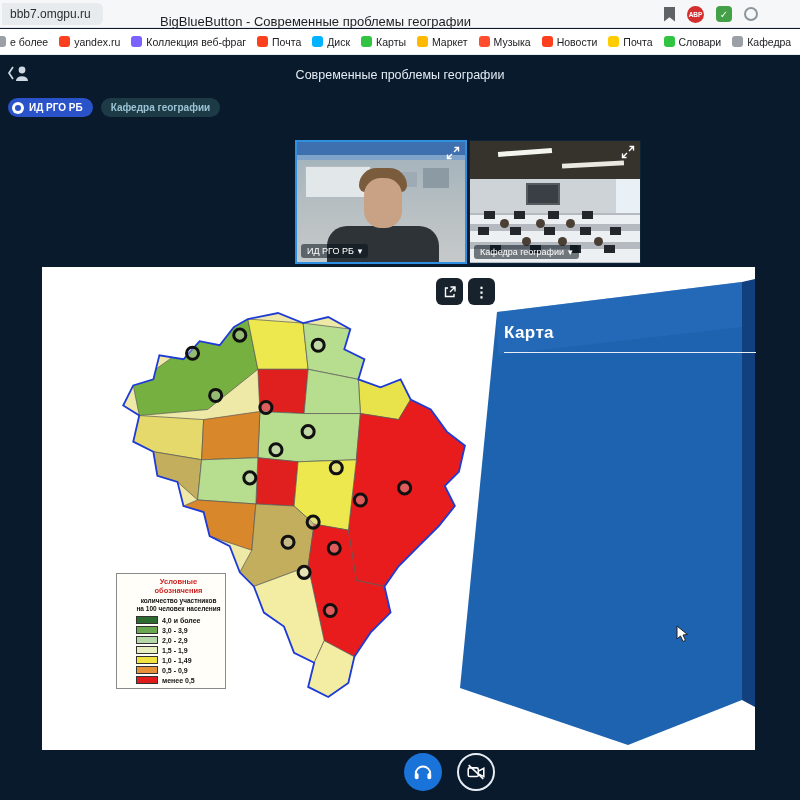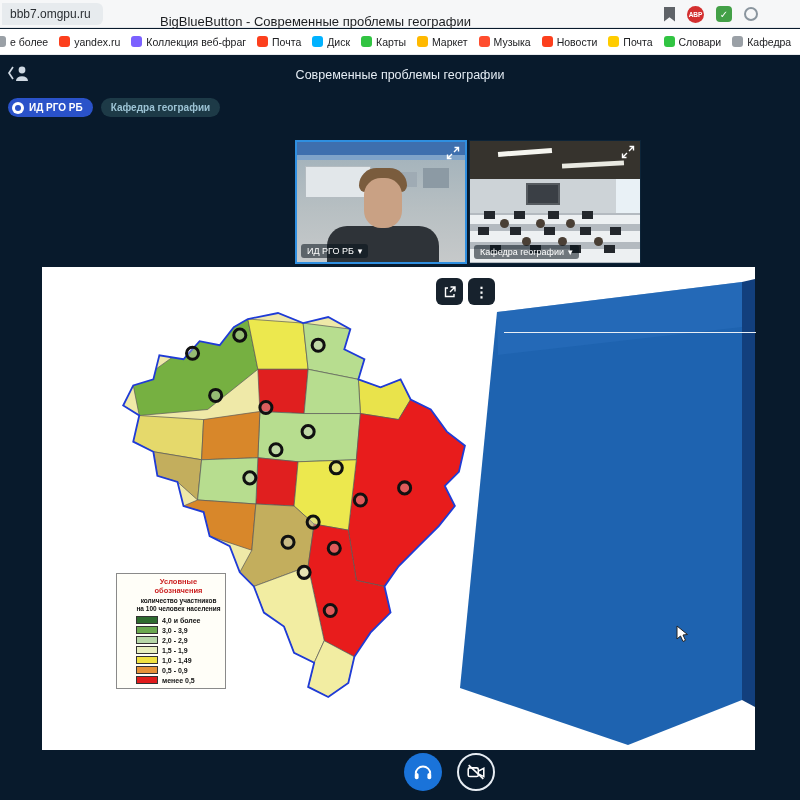--- a/index.html
+++ b/index.html
@@ -370,20 +370,21 @@
           </div>
         </div>
     </div>
 
     <svg class="panel-svg" width="713" height="483" viewBox="0 0 713 483">
       <polygon points="455,45 700,15 700,433 586,478 418,421" fill="#1e63b0"></polygon>
       <polygon points="455,45 700,15 700,60 456,88" fill="#2a6fbd" opacity="0.5"></polygon>
       <polygon points="700,15 713,12 713,440 700,433" fill="#123f7d"></polygon>
     </svg>
     <div class="panel-text">
+      <div class="panel-title">Карта</div>
       <div class="panel-rule"></div>
     </div>
 
     <svg class="cursor" width="14" height="18" viewBox="0 0 14 18">
       <path d="M1,1 L1,14 L4.5,11 L7,16.5 L9.5,15.3 L7,10 L11.5,9.5 Z" fill="#fff" stroke="#222" stroke-width="1"></path>
     </svg>
   </div>
 
   <div class="actionbar">
     <div class="abtn abtn-audio">

